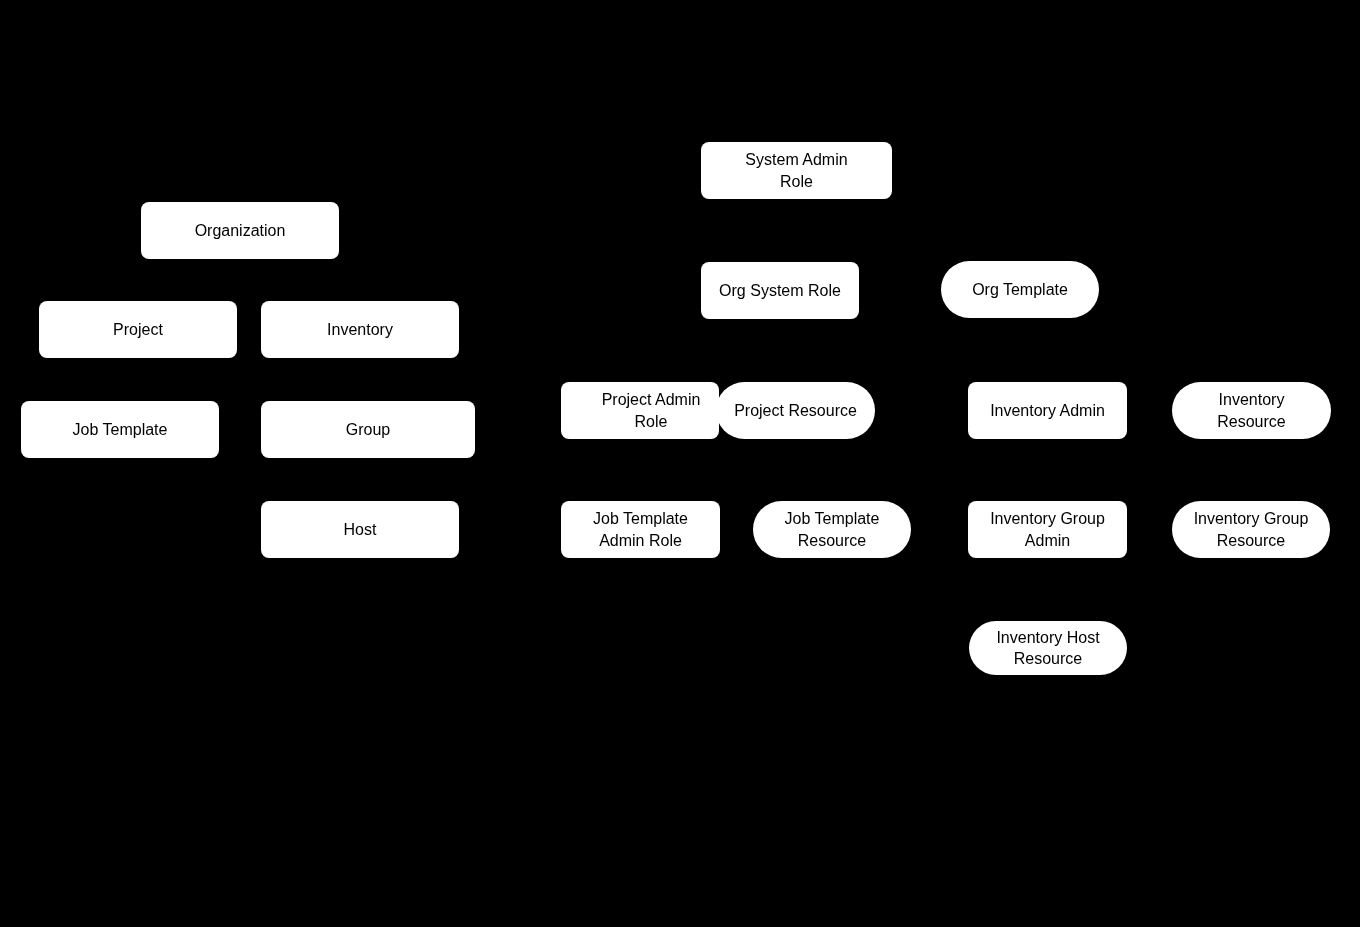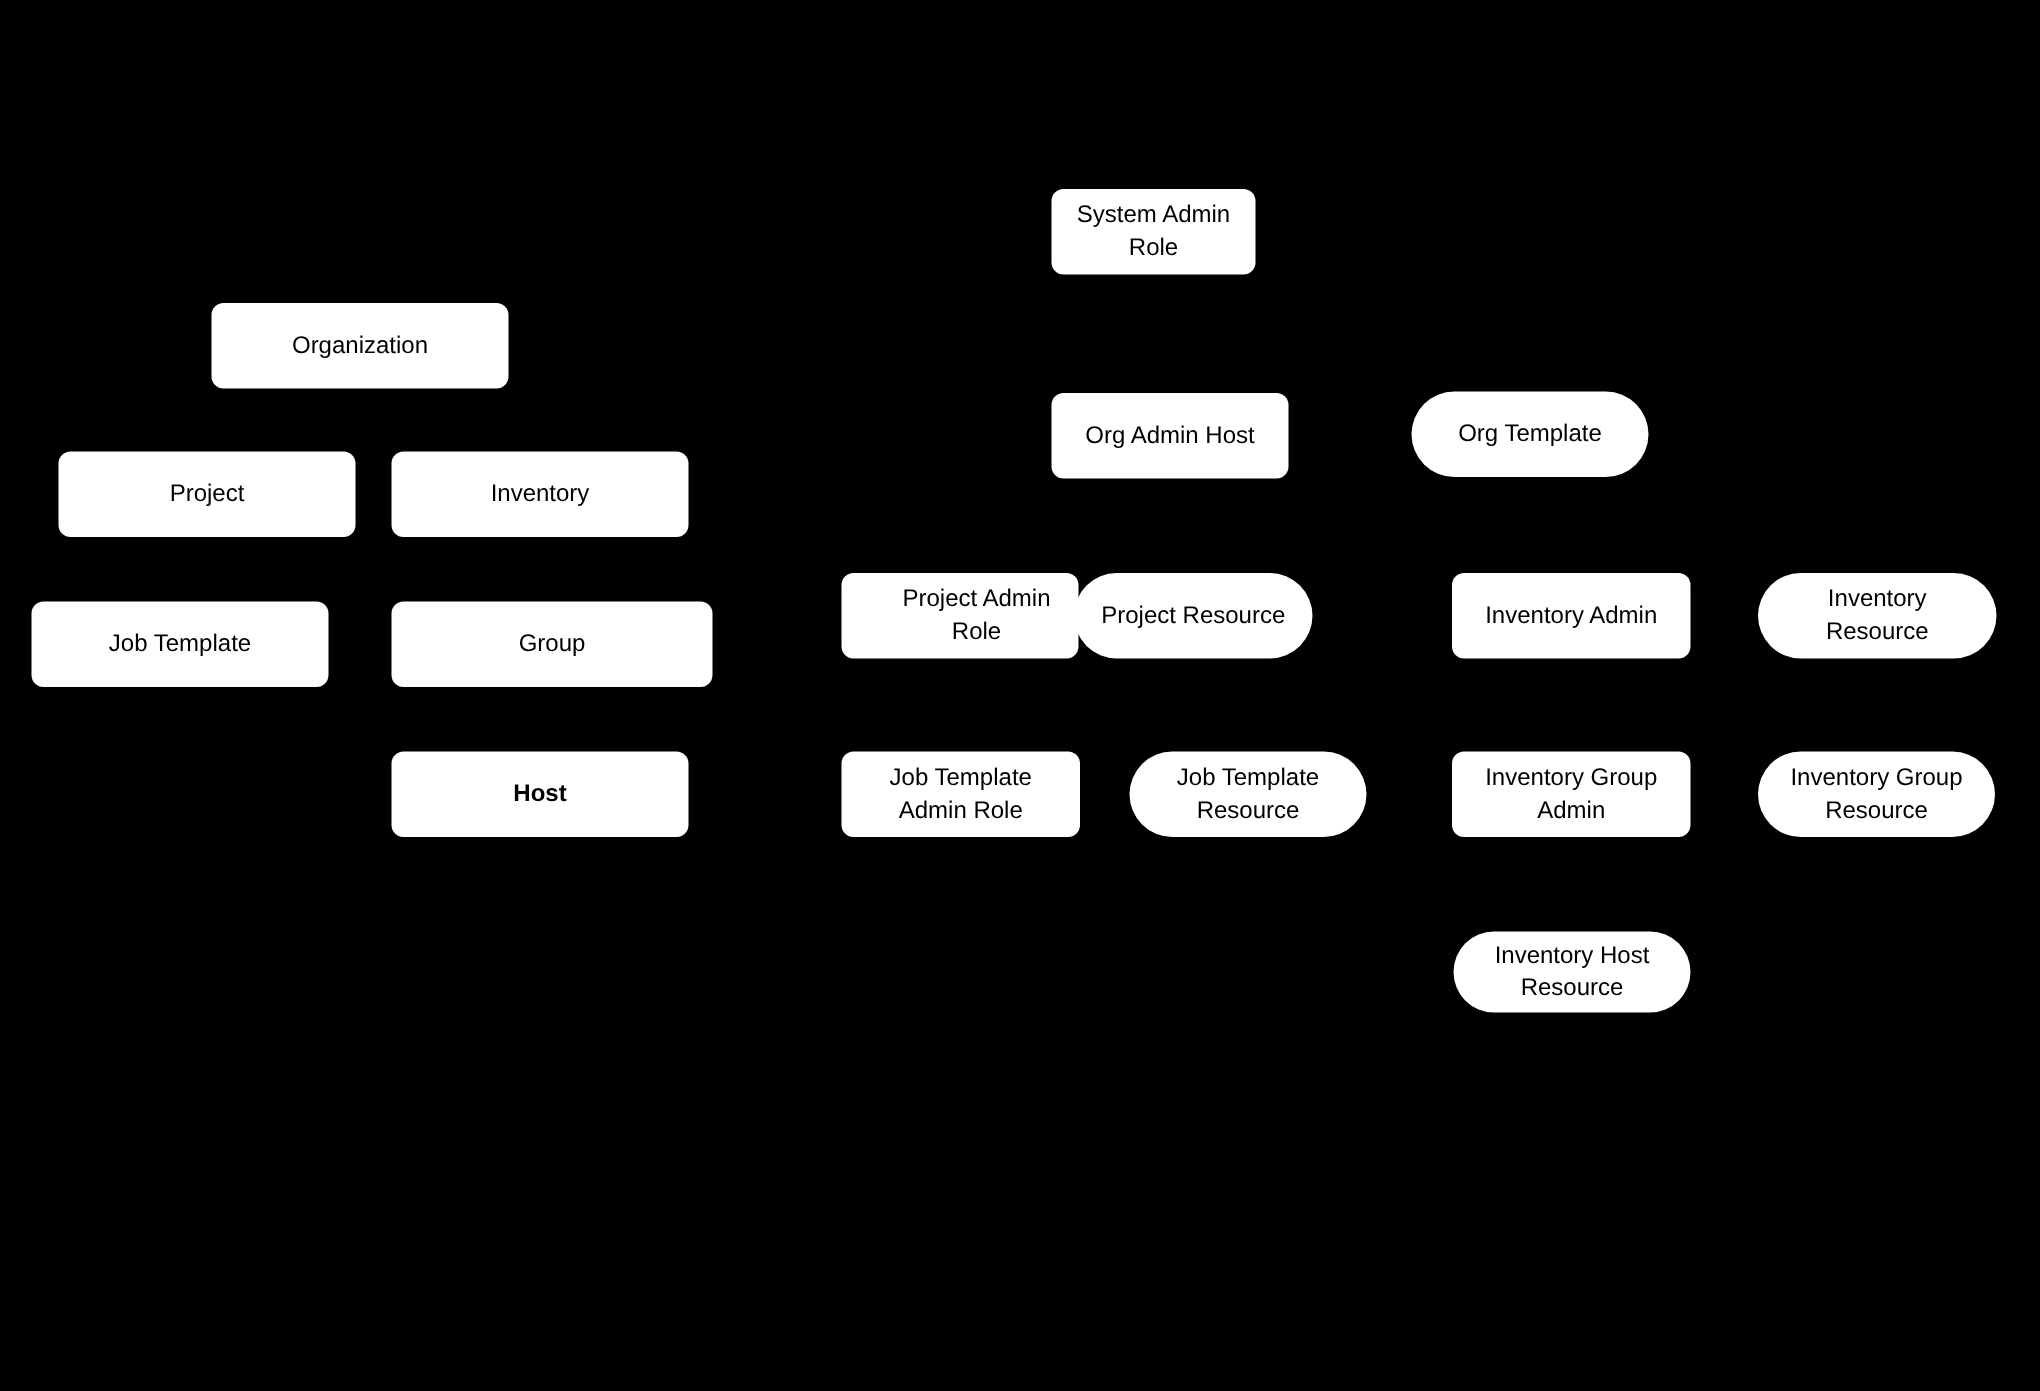--- a/index.html
+++ b/index.html
@@ -44,27 +44,27 @@
 <body>
 
 <div class="canvas">
 
   <div>
     <div class="node rect" style="left:141px; top:202px; width:198px;">Organization</div>
     <div class="node rect" style="left:39px; top:301px; width:198px;">Project</div>
     <div class="node rect" style="left:261px; top:301px; width:198px;">Inventory</div>
     <div class="node rect" style="left:21px; top:401px; width:198px;">Job Template</div>
     <div class="node rect" style="left:261px; top:401px; width:214px;">Group</div>
-    <div class="node rect" style="left:261px; top:501px; width:198px;font-weight:bold;">Host</div>
+    <div class="node rect" style="left:261px; top:501px; width:198px;">Host</div>
   </div>
 
   <div>
-    <div class="node rect" style="left:701px; top:126px; width:136px;">System Admin
+    <div class="node rect" style="left:701px; top:142px; width:191px;">System Admin
 Role</div>
-    <div class="node rect" style="left:701px; top:262px; width:158px;">Org Admin Host</div>
+    <div class="node rect" style="left:701px; top:262px; width:158px;">Org System Role</div>
     <div class="node pill" style="left:941px; top:261px; width:158px;">Org Template</div>
     <div class="node rect" style="left:561px; top:382px; width:158px;padding-left:28px;">Project Admin
 Role</div>
     <div class="node pill" style="left:716px; top:382px; width:159px;">Project Resource</div>
     <div class="node rect" style="left:968px; top:382px; width:159px;text-align:right;">Inventory Admin</div>
     <div class="node pill" style="left:1172px; top:382px; width:159px;">Inventory
 Resource</div>
     <div class="node rect" style="left:561px; top:501px; width:159px;">Job Template
 Admin Role</div>
     <div class="node pill" style="left:753px; top:501px; width:158px;">Job Template

